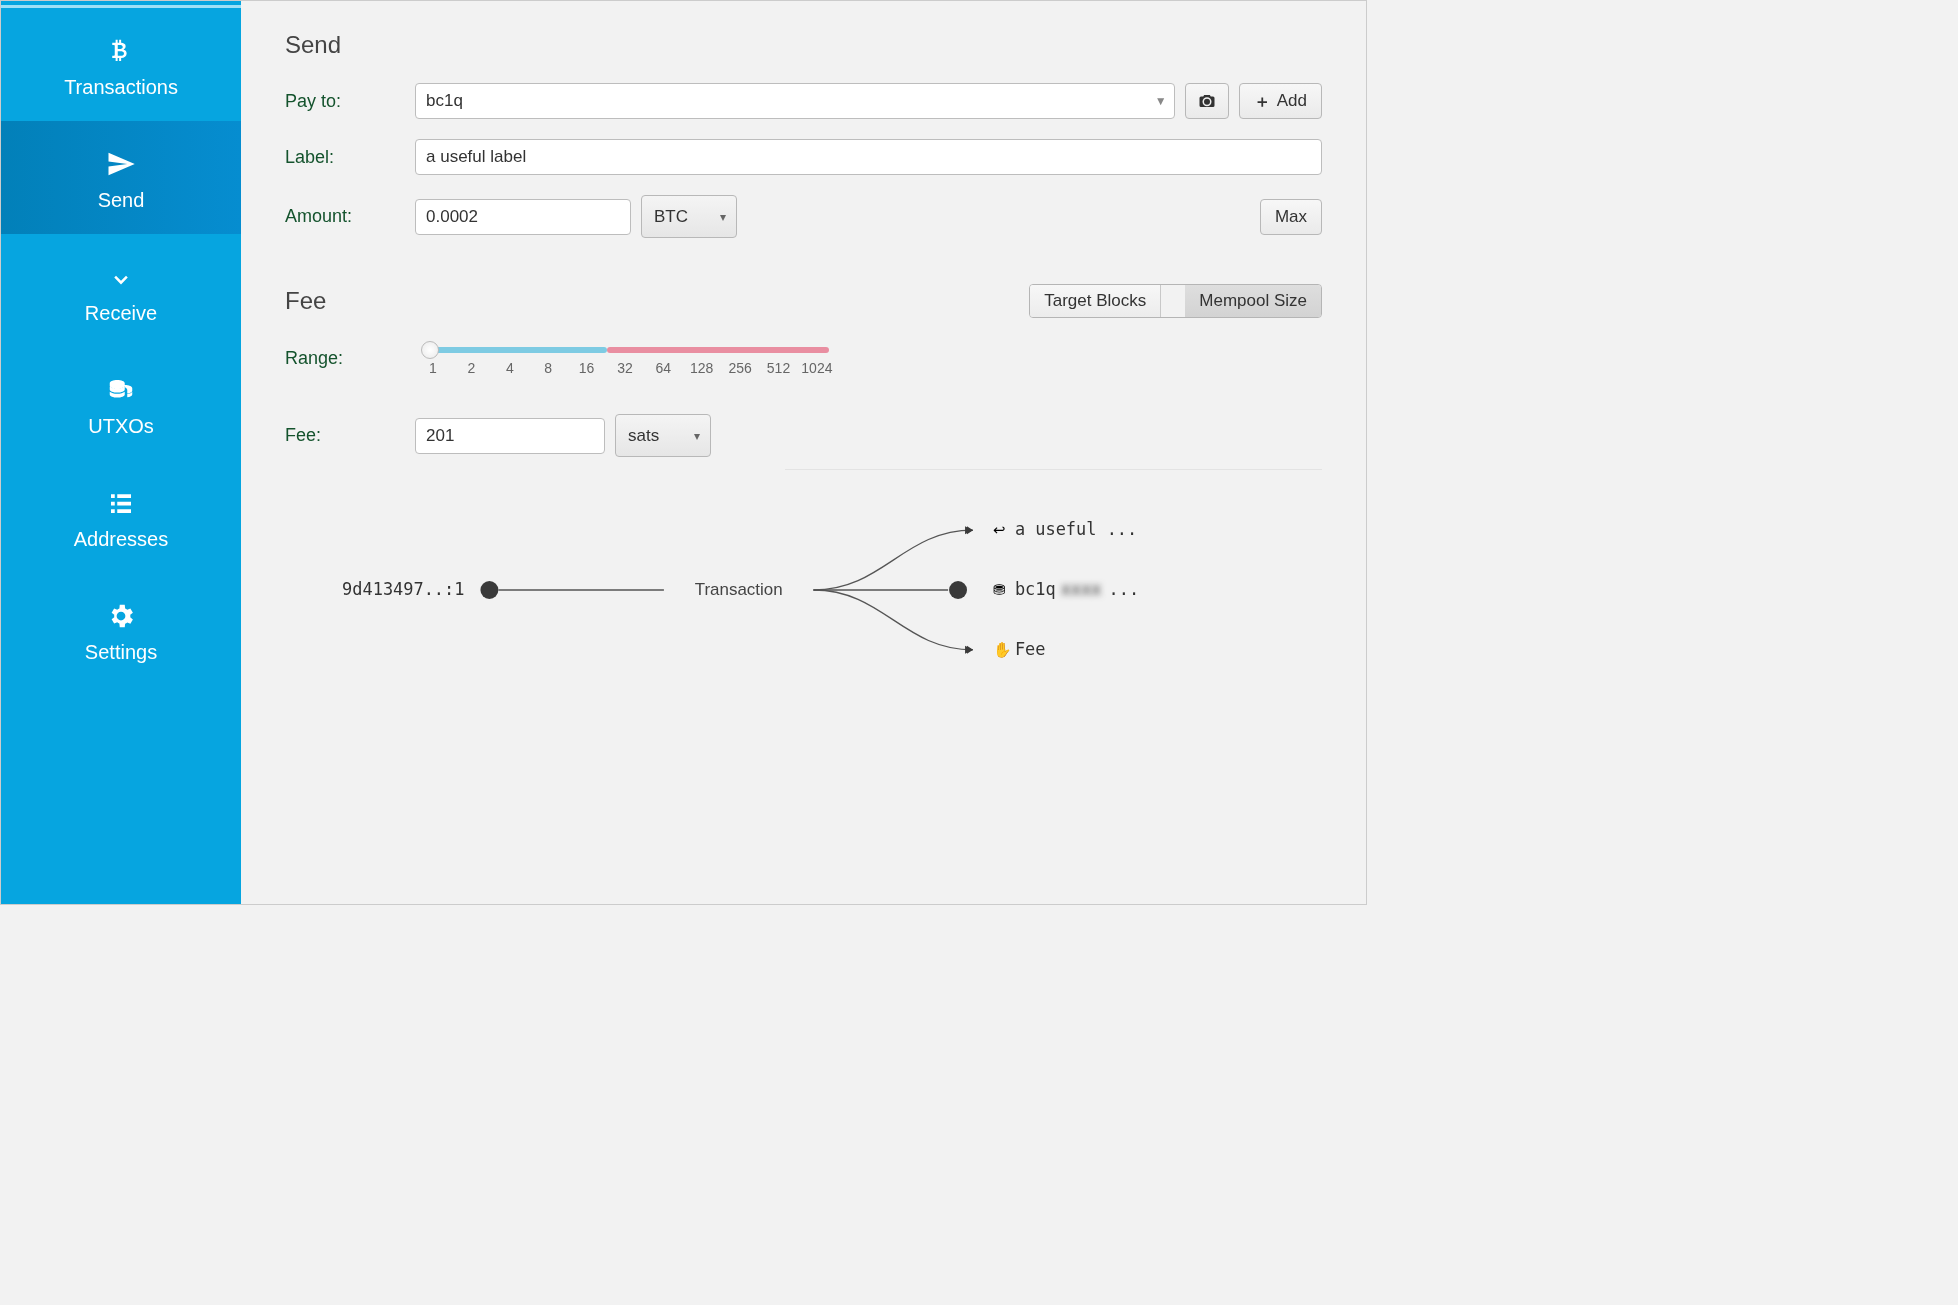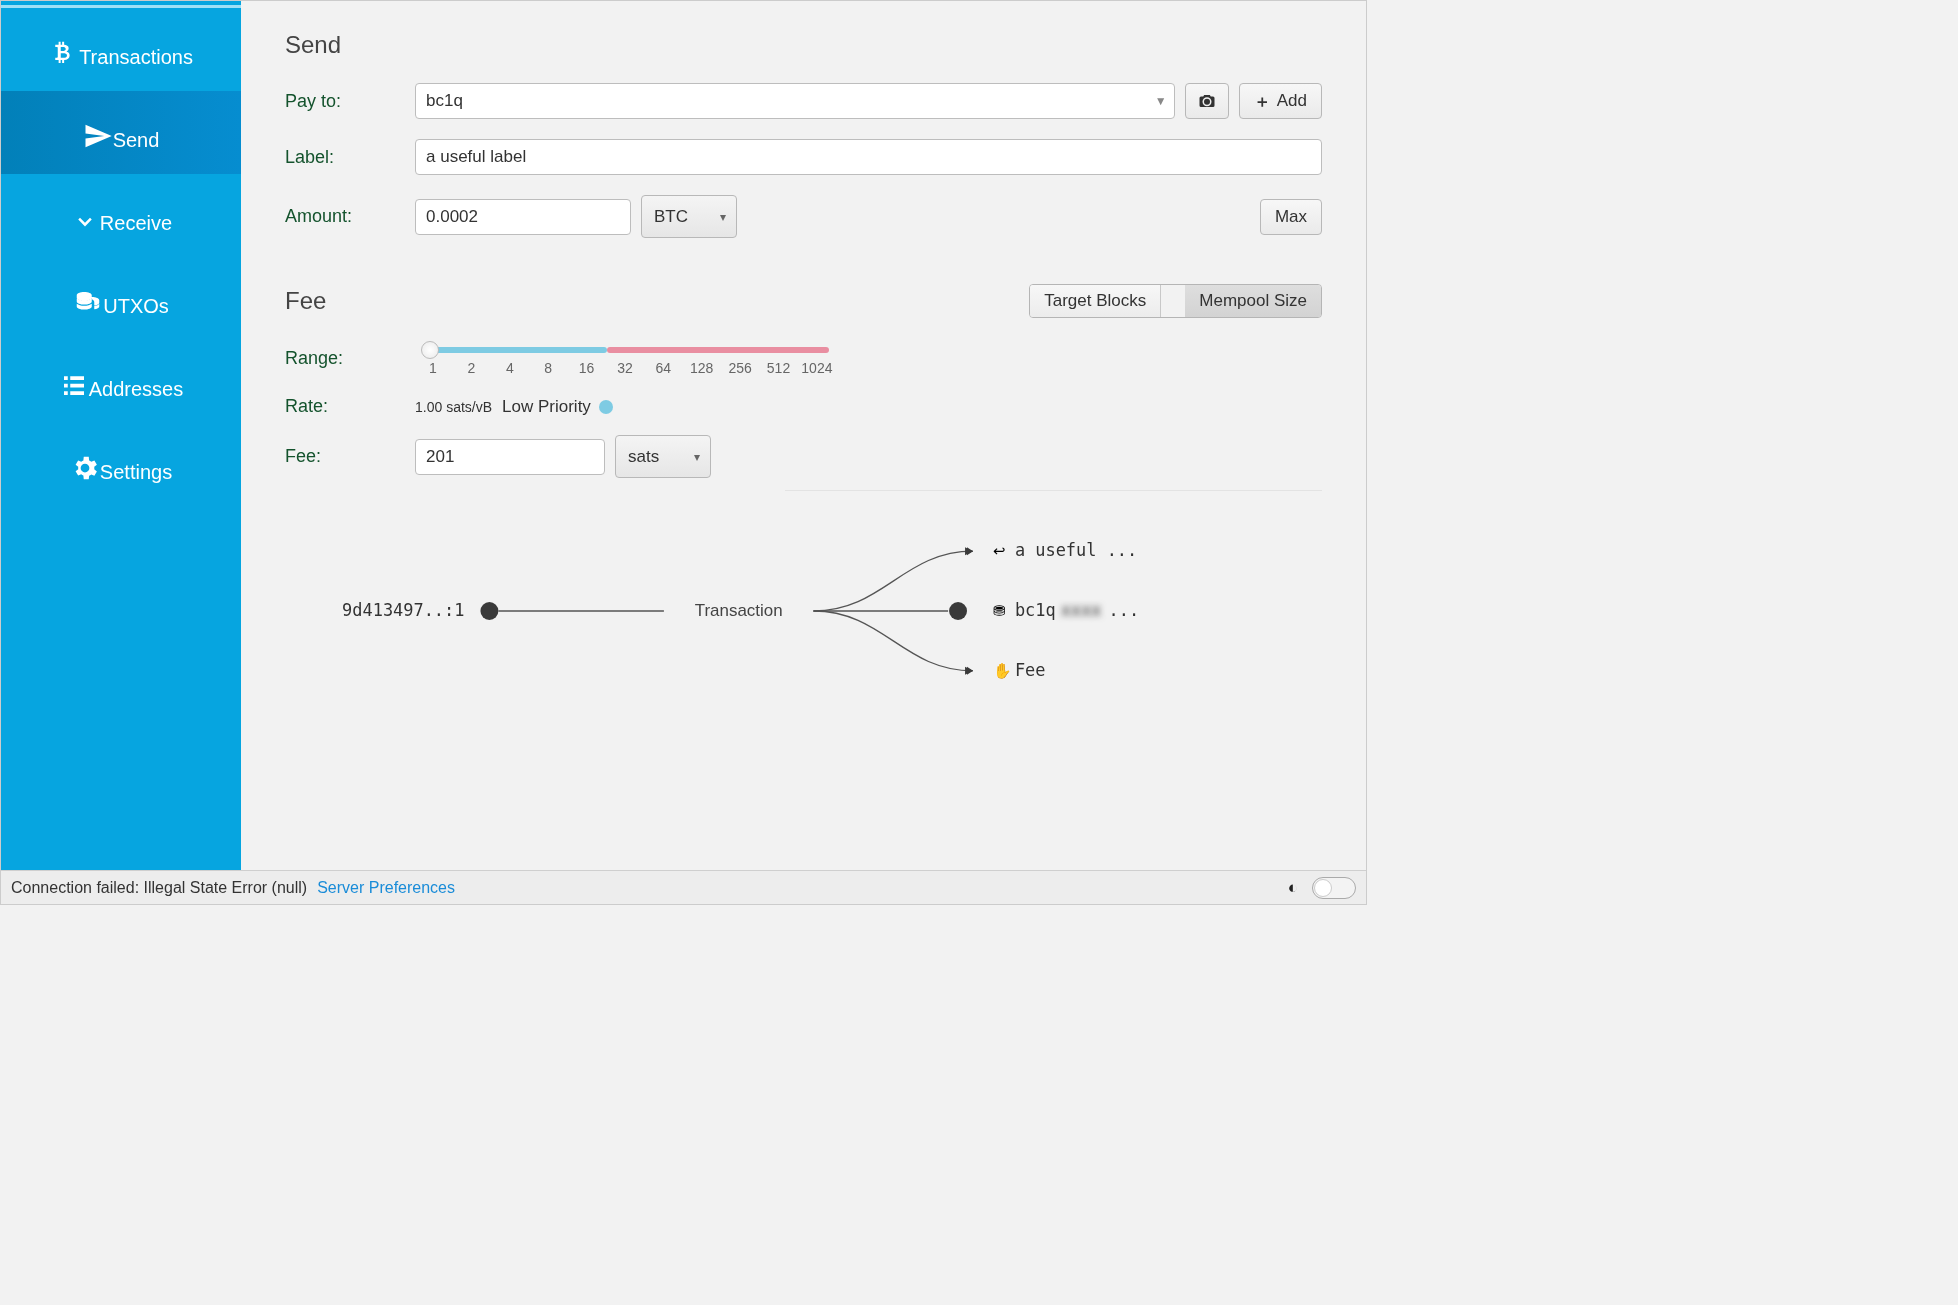--- a/index.html
+++ b/index.html
@@ -1,21 +1,21 @@
 <!DOCTYPE html>
 <html><head>
 <meta charset="utf-8">
 <style>
   * { box-sizing: border-box; margin: 0; padding: 0; }
   html, body { height: 100%; font-family: -apple-system, BlinkMacSystemFont, "Segoe UI", Arial, sans-serif; font-size: 14px; color: #333; background: #f2f2f2; }
   .app { display: flex; flex-direction: column; height: 905px; width: 1367px; background: #f2f2f2; border: 0.5px solid #ccc; }
   .body { display: flex; flex: 1; min-height: 0; }
   
   .sidebar { width: 240px; background: linear-gradient(#06a5e0 0, #06a5e0 100%); color: #fff; display: flex; flex-direction: column; padding-top: 4px; }
-  .sidebar-item { display: flex; flex-direction: row; align-items: center; justify-content: center; padding: 28px 0 22px 0; cursor: pointer; }
+  .sidebar-item { display: flex; flex-direction: column; align-items: center; justify-content: center; padding: 28px 0 22px 0; cursor: pointer; }
   .sidebar-item.active { background: linear-gradient(90deg, #0280b9 0%, #068dd0 100%); }
   .sidebar-item .label { margin-top: 10px; font-size: 20px; font-weight: 400; color: #fff; }
   .sidebar-item svg { width: 30px; height: 30px; fill: #fff; }
   .sidebar .topbar { height: 3px; background: #9fe0f6; margin: 0 0 0 0; }
   
   .main { flex: 1; padding: 30px 44px 20px 44px; overflow: auto; display:flex; flex-direction:column; }
   h2.section { font-size: 24px; font-weight: 400; color: #444; margin-bottom: 24px; }
   .row { display: flex; align-items: center; margin-bottom: 20px; }
   .row .lbl { width: 130px; font-size: 18px; color: #14532d; }
   .row .controls { flex: 1; display: flex; align-items: center; gap: 10px; }
@@ -207,30 +207,20 @@
                   <span>512</span>
                   <span>1024</span>
                 </div>
             </div>
           </div>
         </div>
 
         <div class="rate-row" style="padding-left:130px">
           <div style="width:-130px"></div>
         </div>
-        <div class="row" style="margin-top:0; margin-bottom:0">
-          <div class="lbl">Rate:</div>
-          <div class="controls">
-            <div class="val">1.00 sats/vB</div>
-            <div class="priority">
-              <span>Low Priority</span>
-              <span class="dot"></span>
-            </div>
-          </div>
-        </div>
 
         <div class="row fee-row">
           <div class="lbl">Fee:</div>
           <div class="controls">
             <input type="text" value="201" style="">
             <div class="select">
               <span>sats</span>
             </div>
           </div>
         </div>
@@ -265,21 +255,13 @@
           <text x="826" y="95" class="diag-label" id="out1b">...</text>
 
           <text x="710" y="155" class="output-icn">✋</text>
           <text x="732" y="155" class="diag-label" id="out2">Fee</text>
         </svg>
       </div>
 
     </div>
   </div>
 
-  <div class="statusbar">
-    <span>Connection failed: Illegal State Error (null)</span>
-    <a>Server Preferences</a>
-    <span class="moon">◐</span>
-    <div class="toggle">
-      <div class="knob"></div>
-    </div>
-  </div>
 </div>
 
 </body></html>

